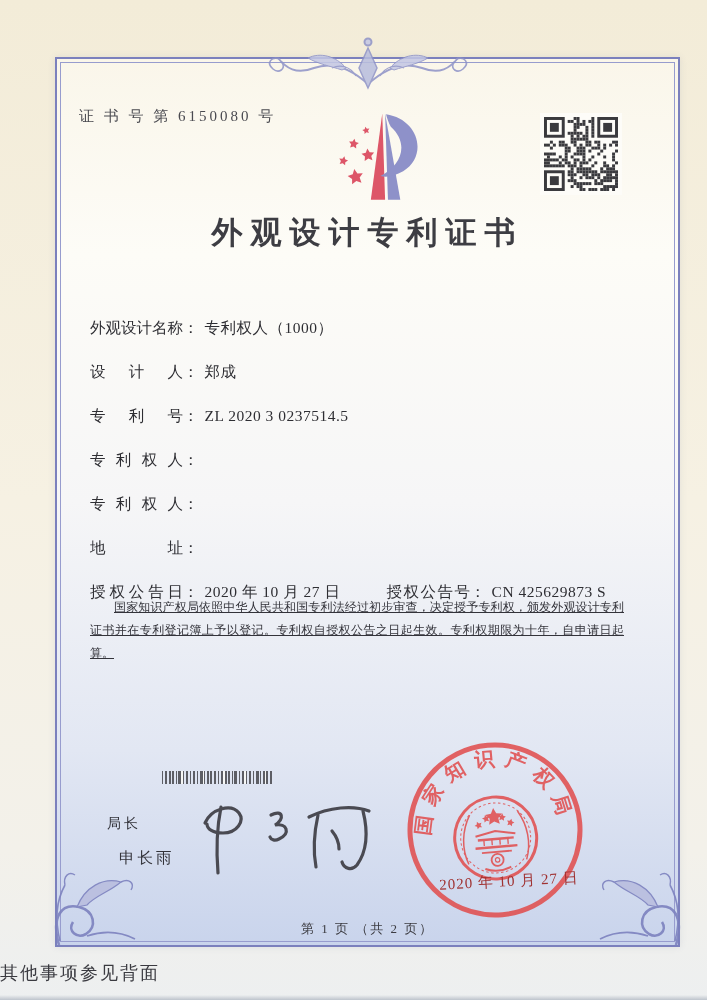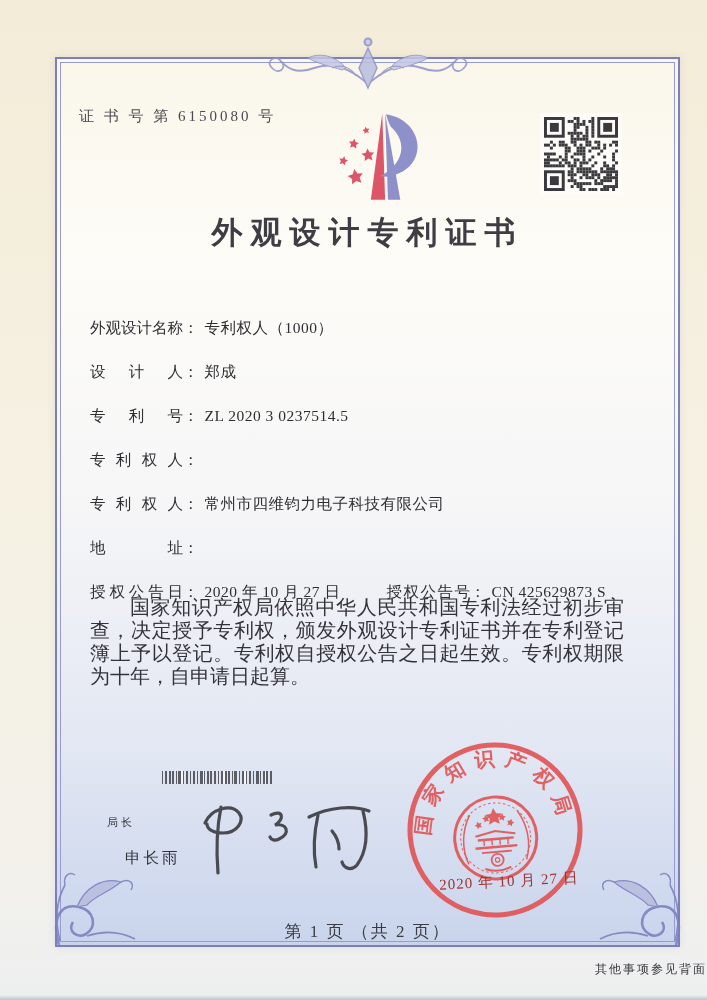--- a/index.html
+++ b/index.html
@@ -37,45 +37,45 @@
     font-size:31px;font-weight:bold;letter-spacing:8px;color:#3d3d43;margin:0;
   }
   .fields{position:absolute;left:33px;top:247px;width:540px;font-size:15.5px;color:#2e2e33;}
   .field-row{height:44px;display:flex;align-items:center;white-space:nowrap;}
   .flabel{display:inline-block;width:6em;text-align:justify;text-align-last:justify;}
   .flabel2{display:inline-block;width:5.4em;text-align:justify;text-align-last:justify;margin-left:46px;}
   .fcolon{margin-right:6px;}
   .fvalue{letter-spacing:.5px;}
   .bodytext{
     position:absolute;left:33px;top:537px;width:534px;
-    font-size:20px;line-height:23px;color:#33333a;text-align:justify;
+    font-size:12px;line-height:23px;color:#33333a;text-align:justify;text-decoration:underline;
   }
   .bodytext p{margin:0 0 1px 0;text-indent:2em;}
   .barcode{
     position:absolute;left:105px;top:712px;width:112px;height:13px;opacity:.8;
     background:
       repeating-linear-gradient(90deg,#3d3d42 0 1.5px,transparent 1.5px 3.5px),
       repeating-linear-gradient(90deg,#3d3d42 0 1px,transparent 1px 8px),
       repeating-linear-gradient(90deg,transparent 0 17px,#fdfcf7 17px 21px);
   }
-  .sig-title{position:absolute;left:50px;top:756px;font-size:11px;color:#33333a;letter-spacing:3px;}
-  .sig-name{position:absolute;left:68px;top:789px;font-size:15.5px;color:#33333a;letter-spacing:3px;}
+  .sig-title{position:absolute;left:50px;top:756px;font-size:14px;color:#33333a;letter-spacing:3px;}
+  .sig-name{position:absolute;left:62px;top:789px;font-size:15.5px;color:#33333a;letter-spacing:3px;}
   .signature{position:absolute;left:130px;top:716px;}
   .seal{position:absolute;left:343px;top:676px;width:190px;height:190px;transform:rotate(-5deg);}
   .seal-date{
     position:absolute;left:352px;top:813px;width:200px;text-align:center;
     font-size:15px;color:#a03232;letter-spacing:1px;transform:rotate(-3deg);
   }
   .page-footer{
     position:absolute;left:0;top:861px;width:100%;text-align:center;
-    font-size:17px;color:#3c3c42;letter-spacing:2px;
+    font-size:13px;color:#3c3c42;letter-spacing:2px;
   }
   .back-note{
-    position:absolute;left:0;top:961px;width:100%;text-align:right;
-    font-size:12px;color:#3a3a40;letter-spacing:2px;
+    position:absolute;left:0;top:961px;width:100%;text-align:left;
+    font-size:18px;color:#3a3a40;letter-spacing:2px;
   }
   .ornament-top{position:absolute;left:50%;top:-31px;margin-left:-105px;pointer-events:none;}
   .corner{position:absolute;bottom:-8px;pointer-events:none;}
   .corner.left{left:-10px;}
   .corner.right{right:-10px;transform:scaleX(-1);}
 </style>
 </head>
 <body>
 
 <div class="page">
@@ -398,21 +398,20 @@
           <span class="fcolon">：</span>
           <span class="fvalue">ZL 2020 3 0237514.5</span>
       </div>
       <div class="field-row">
         <span class="flabel">专利权人</span>
           <span class="fcolon">：</span>
       </div>
       <div class="field-row">
         <span class="flabel">专利权人</span>
           <span class="fcolon">：</span>
-          <span class="fvalue">常州市四维钧力电子科技有限公司</span>
       </div>
       <div class="field-row">
         <span class="flabel">地址</span>
           <span class="fcolon">：</span>
       </div>
       <div class="field-row">
         <span class="flabel">授权公告日</span>
           <span class="fcolon">：</span>
           <span class="fvalue">2020 年 10 月 27 日</span>
         <span class="flabel2">授权公告号</span>

